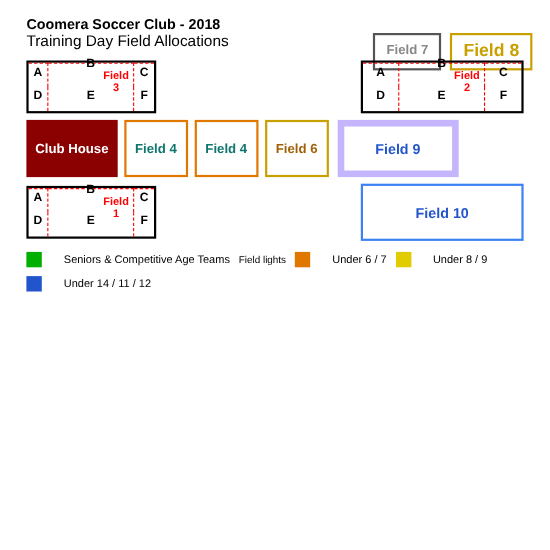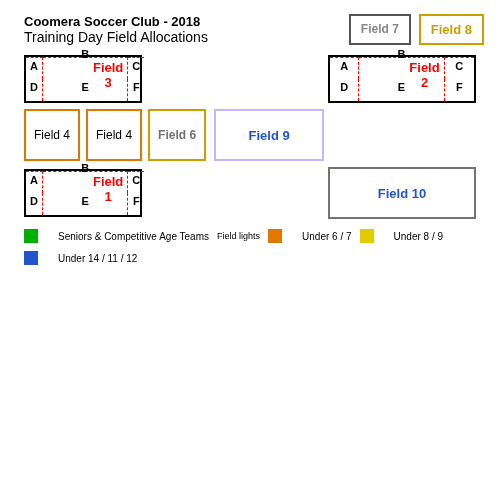--- a/index.html
+++ b/index.html
@@ -31,40 +31,40 @@
     }
     .header-subtitle {
       font-weight: normal;
       font-size: 14px;
       color: #000;
     }
 
     
     .top-right-fields {
       position: absolute;
-      top: 14px;
+      top: 30px;
       right: 16px;
       display: flex;
       gap: 8px;
     }
     .field-box-gray {
       border: 2px solid #555;
       padding: 6px 10px;
       text-align: center;
       font-weight: bold;
       font-size: 12px;
       color: #888;
       min-width: 56px;
     }
     .field-box-yellow-border {
       border: 2px solid #c8a000;
       padding: 6px 10px;
       text-align: center;
       font-weight: bold;
-      font-size: 13px;
+      font-size: 16px;
       color: #c8a000;
       min-width: 56px;
     }
 
     
     .sub-field {
       border: 2px solid #000;
       position: relative;
     }
     .sub-field-grid {
@@ -82,21 +82,21 @@
     }
     .sub-field-cell.has-label {
       display: flex;
       flex-direction: column;
       align-items: center;
       justify-content: center;
     }
     .field-label-red {
       color: red;
       font-weight: bold;
-      font-size: 13px;
+      font-size: 10px;
       margin-left: 46px;
     }
     
     .sub-field-divider-h {
       border-top: 1px dashed red;
     }
     .sub-field-divider-v {
       border-right: 1px dashed red;
     }
 
@@ -111,46 +111,46 @@
       align-items: center;
       justify-content: center;
       text-align: center;
       min-width: 62px;
       height: 52px;
     }
 
     
     .field-orange {
       border: 2px solid #e07800;
-      color: #000000;
-      font-weight: normal;
+      color: #0f766e;
+      font-weight: bold;
       font-size: 12px;
       padding: 0 8px;
       display: flex;
       align-items: center;
       justify-content: center;
       min-width: 56px;
       height: 52px;
     }
     .field-yellow {
       border: 2px solid #c8a000;
-      color: #737373;
+      color: #a16207;
       font-weight: bold;
       font-size: 12px;
       padding: 0 8px;
       display: flex;
       align-items: center;
       justify-content: center;
       min-width: 56px;
       height: 52px;
     }
 
     
     .field-big-blue {
-      border: 2px solid #c4b5fd;
+      border: 6px solid #c4b5fd;
       color: #2255cc;
       font-weight: bold;
       font-size: 13px;
       display: flex;
       align-items: center;
       justify-content: center;
       text-align: center;
     }
 
     
@@ -237,20 +237,21 @@
         </div>
         <div class="sub-field-cell sub-field-divider-h">C</div>
         <div class="sub-field-cell sub-field-divider-v">D</div>
         <div class="sub-field-cell sub-field-divider-v">E</div>
         <div class="sub-field-cell">F</div>
       </div>
     </div>
   </div>
 
   <div style="display:flex; gap:6px; margin-bottom:6px; align-items:center;">
+    <div class="club-house-box">Club House</div>
     <div class="field-orange">Field 4</div>
     <div class="field-orange">Field 4</div>
     <div class="field-yellow">Field 6</div>
 
     <div class="field-big-blue" style="width:110px; height:52px; margin-left:2px;">Field 9</div>
   </div>
 
   <div style="display:flex; gap:10px; margin-bottom:6px; align-items:center;">
 
     <div class="sub-field sub-field-sm">
@@ -261,21 +262,21 @@
         </div>
         <div class="sub-field-cell sub-field-divider-h">C</div>
         <div class="sub-field-cell sub-field-divider-v">D</div>
         <div class="sub-field-cell sub-field-divider-v">E</div>
         <div class="sub-field-cell">F</div>
       </div>
     </div>
 
     <div style="flex:1;"></div>
 
-    <div class="field-big-blue" style="width:148px; height:52px; border: 2px solid #737373;">Field 10</div>
+    <div class="field-big-blue" style="width:148px; height:52px; border: 2px solid #3b82f6;">Field 10</div>
   </div>
 
   <div class="legend" style="margin-top:10px;">
     <div class="legend-item">
       <span class="legend-box" style="background:#00b000;"></span>
       <span>Seniors &amp; Competitive Age Teams</span>
     </div>
     <div class="legend-item">
       <span class="legend-note">Field lights</span>
     </div>

